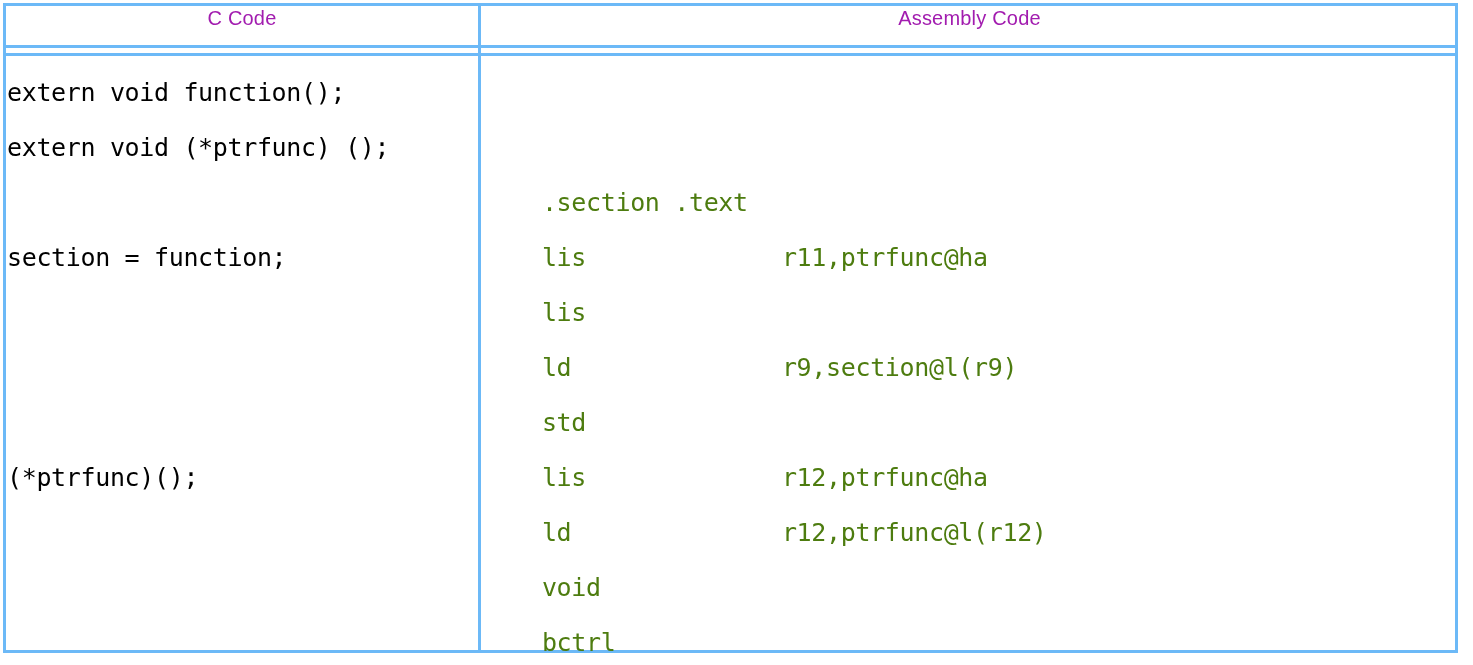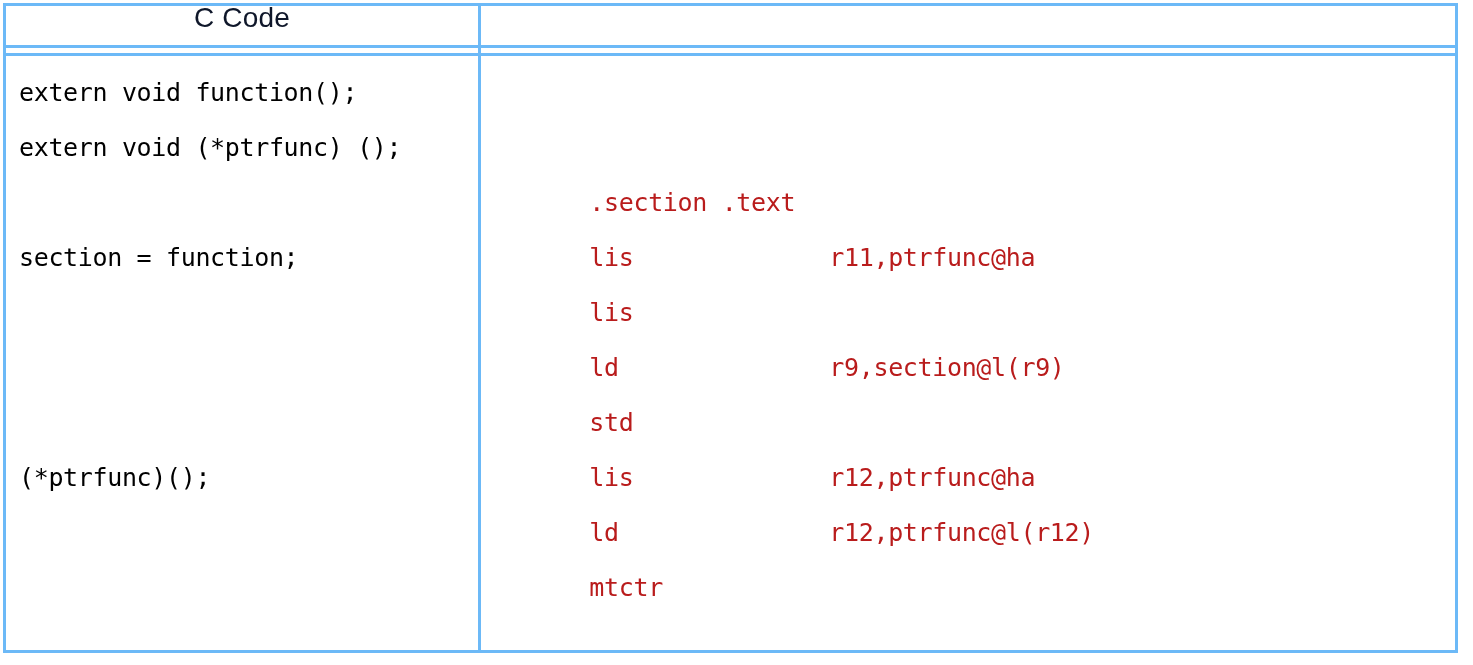--- a/index.html
+++ b/index.html
@@ -45,22 +45,22 @@
     display: flex;
     box-sizing: border-box;
   }
   .header-cell {
     display: flex;
     align-items: center;
     justify-content: center;
     height: 30px;
     box-sizing: border-box;
     font-family: "Liberation Sans", sans-serif;
-    font-size: 28px;
-    color: #0f172a;
+    font-size: 20px;
+    color: #a21caf;
     letter-spacing: 0.2px;
   }
   .header-cell.c-col { width: 478px; }
   .header-cell.asm-col { width: 977px; }
 
   
   .rule-a, .rule-b {
     position: absolute;
     left: 0;
     width: 100%;
@@ -90,21 +90,21 @@
     display: flex;
     box-sizing: border-box;
   }
   .body-cell {
     box-sizing: border-box;
     height: 100%;
     padding-top: 9px;
   }
   .body-cell.c-col {
     width: 563px;
-    padding-left: 16px;
+    padding-left: 4px;
   }
   .body-cell.asm-col {
     width: 977px;
     padding-left: 7px;
   }
 
   .code-line {
     height: 55px;
     line-height: 55px;
     font-family: "DejaVu Sans Mono", "Liberation Mono", monospace;
@@ -114,37 +114,37 @@
     letter-spacing: -0.35px;
   }
   .code-line.blank { color: transparent; }
 
   .asm-line {
     display: flex;
     align-items: center;
     height: 55px;
     font-family: "DejaVu Sans Mono", "Liberation Mono", monospace;
     font-size: 25px;
-    color: #b91c1c;
+    color: #4d7c0f;
     white-space: pre;
     letter-spacing: -0.35px;
-    margin-left: 47px;
   }
   .asm-mnemonic { width: 240px; flex: 0 0 240px; }
   .asm-operand { flex: 1 1 auto; }
   .asm-line.blank { visibility: hidden; }
 </style>
 </head>
 <body>
 
 <div class="table-wrap">
   <div class="table-frame"></div>
 
   <div class="header-row">
     <div class="header-cell c-col">C Code</div>
+    <div class="header-cell asm-col">Assembly Code</div>
   </div>
 
   <div class="rule-a"></div>
   <div class="rule-b"></div>
   <div class="v-divider"></div>
 
   <div class="body-row">
     <div class="body-cell c-col" id="c-col">
         <div class="code-line">extern void function();</div>
         <div class="code-line">extern void (*ptrfunc) ();</div>
@@ -161,17 +161,17 @@
     <div class="body-cell asm-col" id="asm-col">
         <div class="asm-line blank"><span class="asm-mnemonic">&nbsp;</span><span class="asm-operand">&nbsp;</span></div>
         <div class="asm-line blank"><span class="asm-mnemonic">&nbsp;</span><span class="asm-operand">&nbsp;</span></div>
         <div class="asm-line"><span class="asm-mnemonic">.section .text</span><span class="asm-operand">&nbsp;</span></div>
         <div class="asm-line"><span class="asm-mnemonic">lis</span><span class="asm-operand">r11,ptrfunc@ha</span></div>
         <div class="asm-line"><span class="asm-mnemonic">lis</span></div>
         <div class="asm-line"><span class="asm-mnemonic">ld</span><span class="asm-operand">r9,section@l(r9)</span></div>
         <div class="asm-line"><span class="asm-mnemonic">std</span></div>
         <div class="asm-line"><span class="asm-mnemonic">lis</span><span class="asm-operand">r12,ptrfunc@ha</span></div>
         <div class="asm-line"><span class="asm-mnemonic">ld</span><span class="asm-operand">r12,ptrfunc@l(r12)</span></div>
-        <div class="asm-line"><span class="asm-mnemonic">mtctr</span></div>
-        <div class="asm-line"><span class="asm-operand">&nbsp;</span></div>
+        <div class="asm-line"><span class="asm-mnemonic">void</span></div>
+        <div class="asm-line"><span class="asm-mnemonic">bctrl</span><span class="asm-operand">&nbsp;</span></div>
       </div>
   </div>
 </div>
 
 </body></html>

